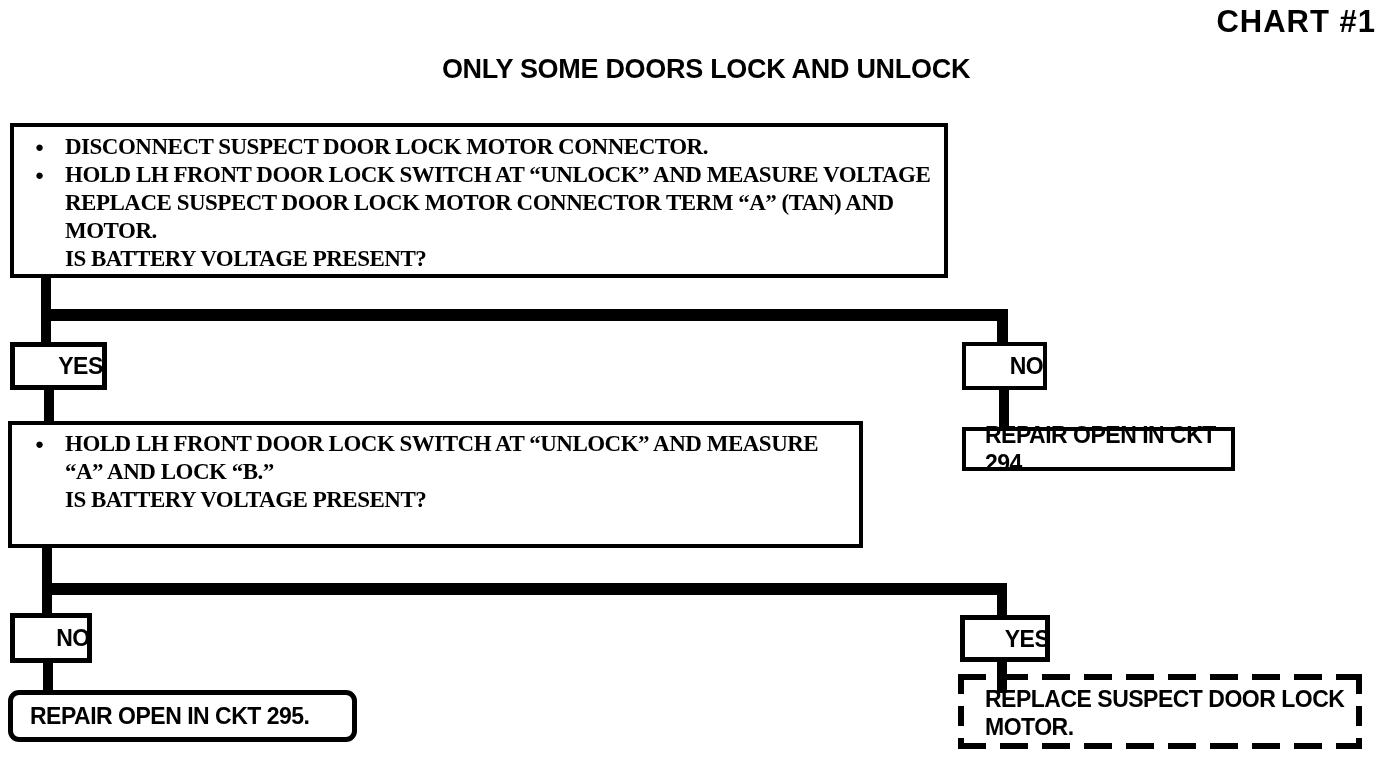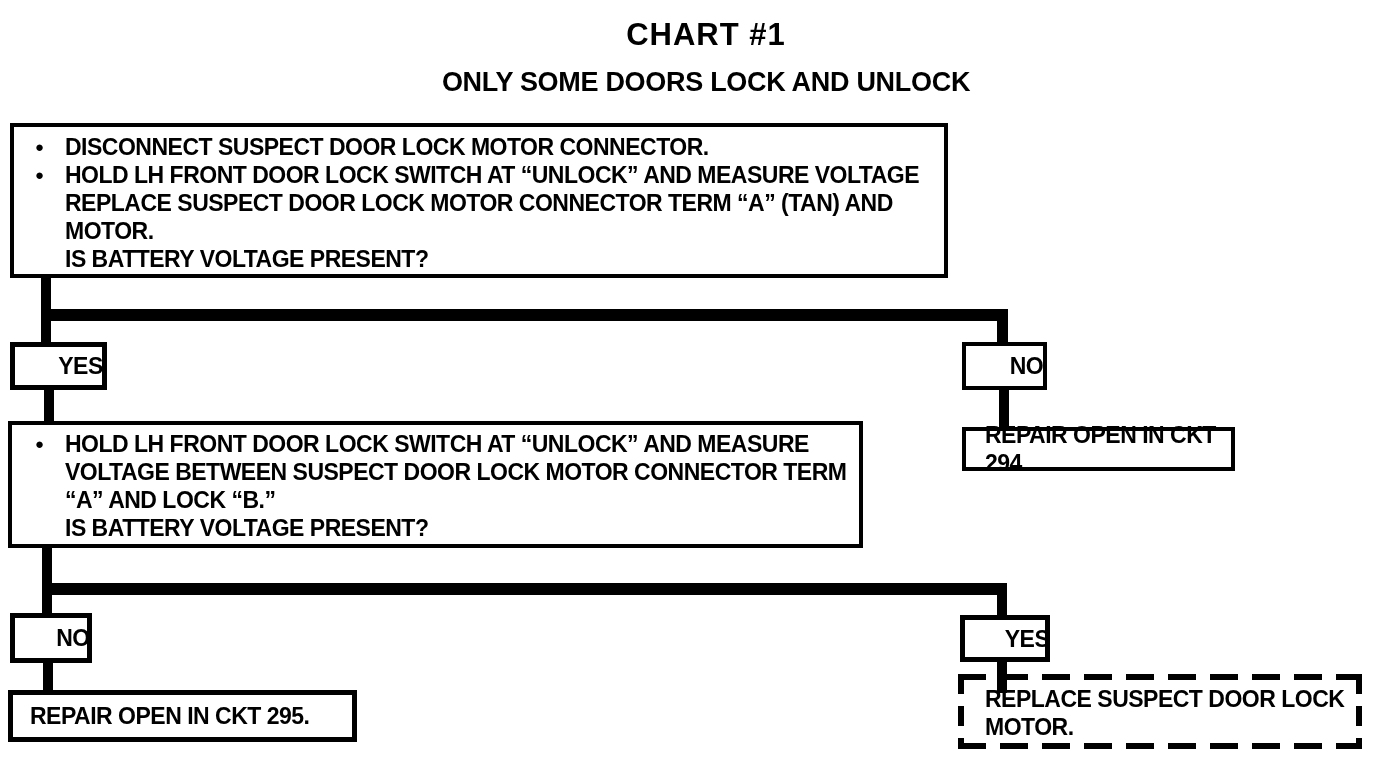--- a/index.html
+++ b/index.html
@@ -3,49 +3,49 @@
 <meta charset="utf-8">
 <style>
   html,body{margin:0;padding:0;background:#ffffff;}
   .page{
     position:relative;width:1376px;height:776px;background:#ffffff;overflow:hidden;
     font-family:"Liberation Sans","DejaVu Sans",sans-serif;
     font-weight:700;color:#000;
   }
   
   .titles{position:absolute;left:0;top:0;width:100%;box-sizing:border-box;padding-left:36px;text-align:center;}
-  .title{font-size:31px;line-height:36px;letter-spacing:1px;margin-top:17px;}
+  .title{font-size:31px;line-height:36px;letter-spacing:1px;margin-top:4px;text-align:right;}
   .subtitle{font-size:27px;line-height:30px;letter-spacing:-0.3px;margin-top:14px;}
 
   
   .txt{font-size:23px;line-height:28px;letter-spacing:-0.5px;}
 
   
   .qbox{position:absolute;box-sizing:border-box;border:4px solid #000;background:#fff;}
   .qbox .inner{padding:6px 8px 0 21px;}
   .row{display:flex;align-items:flex-start;}
   .bullet{width:30px;flex:0 0 30px;font-size:15px;line-height:28px;text-align:left;}
-  .lines{flex:1 1 auto;}
+  .lines{flex:1 1 auto;font-family:Liberation Serif, serif;}
   #box1{left:10px;top:123px;width:938px;height:155px;}
   #box2{left:8px;top:421px;width:855px;height:127px;}
   #box2 .inner{padding:5px 8px 0 23px;}
 
   
   .tag{position:absolute;box-sizing:border-box;border:5px solid #000;background:#fff;
        display:flex;align-items:center;justify-content:center;padding-left:44px;}
   #yes1{left:10px;top:342px;width:97px;height:48px;}
   #no1 {left:962px;top:342px;width:85px;height:48px;border-width:4px;}
   #no2 {left:10px;top:613px;width:82px;height:50px;}
   #yes2{left:960px;top:615px;width:90px;height:47px;}
 
   
   .res{position:absolute;box-sizing:border-box;border:4px solid #000;background:#fff;
        display:flex;align-items:center;}
   #r294{left:962px;top:427px;width:273px;height:44px;padding-left:19px;}
-  #r295{left:8px;top:690px;width:349px;height:52px;border-width:5px;padding-left:17px;}
+  #r295{left:8px;top:690px;width:349px;height:52px;border-width:5px;padding-left:17px;border-radius:11px;}
 
   
   #rdash{
     position:absolute;left:958px;top:674px;width:404px;height:75px;box-sizing:border-box;
     padding:11px 6px 0 27px;background:
       repeating-linear-gradient(to right,#000 0 28px,transparent 28px 42px) left top/100% 6px no-repeat,
       repeating-linear-gradient(to right,#000 0 28px,transparent 28px 42px) left bottom/100% 6px no-repeat,
       repeating-linear-gradient(to bottom,#000 0 20px,transparent 20px 32px) left top/6px 100% no-repeat,
       repeating-linear-gradient(to bottom,#000 0 20px,transparent 20px 32px) right top/6px 100% no-repeat;
   }
@@ -113,21 +113,20 @@
   <div class="tag txt" id="no1">NO</div>
 
   <div class="res txt" id="r294">REPAIR OPEN IN CKT 294.</div>
 
   <div class="qbox txt" id="box2">
     <div class="inner">
       <div class="row">
         <span class="bullet">●</span>
         <div class="lines">
           <div>HOLD LH FRONT DOOR LOCK SWITCH AT “UNLOCK” AND MEASURE</div>
-          <div>VOLTAGE BETWEEN SUSPECT DOOR LOCK MOTOR CONNECTOR TERM</div>
           <div>“A” AND LOCK “B.”</div>
         </div>
       </div>
       <div class="row">
         <span class="bullet"></span>
         <div class="lines">
           <div>IS BATTERY VOLTAGE PRESENT?</div>
         </div>
       </div>
     </div>

